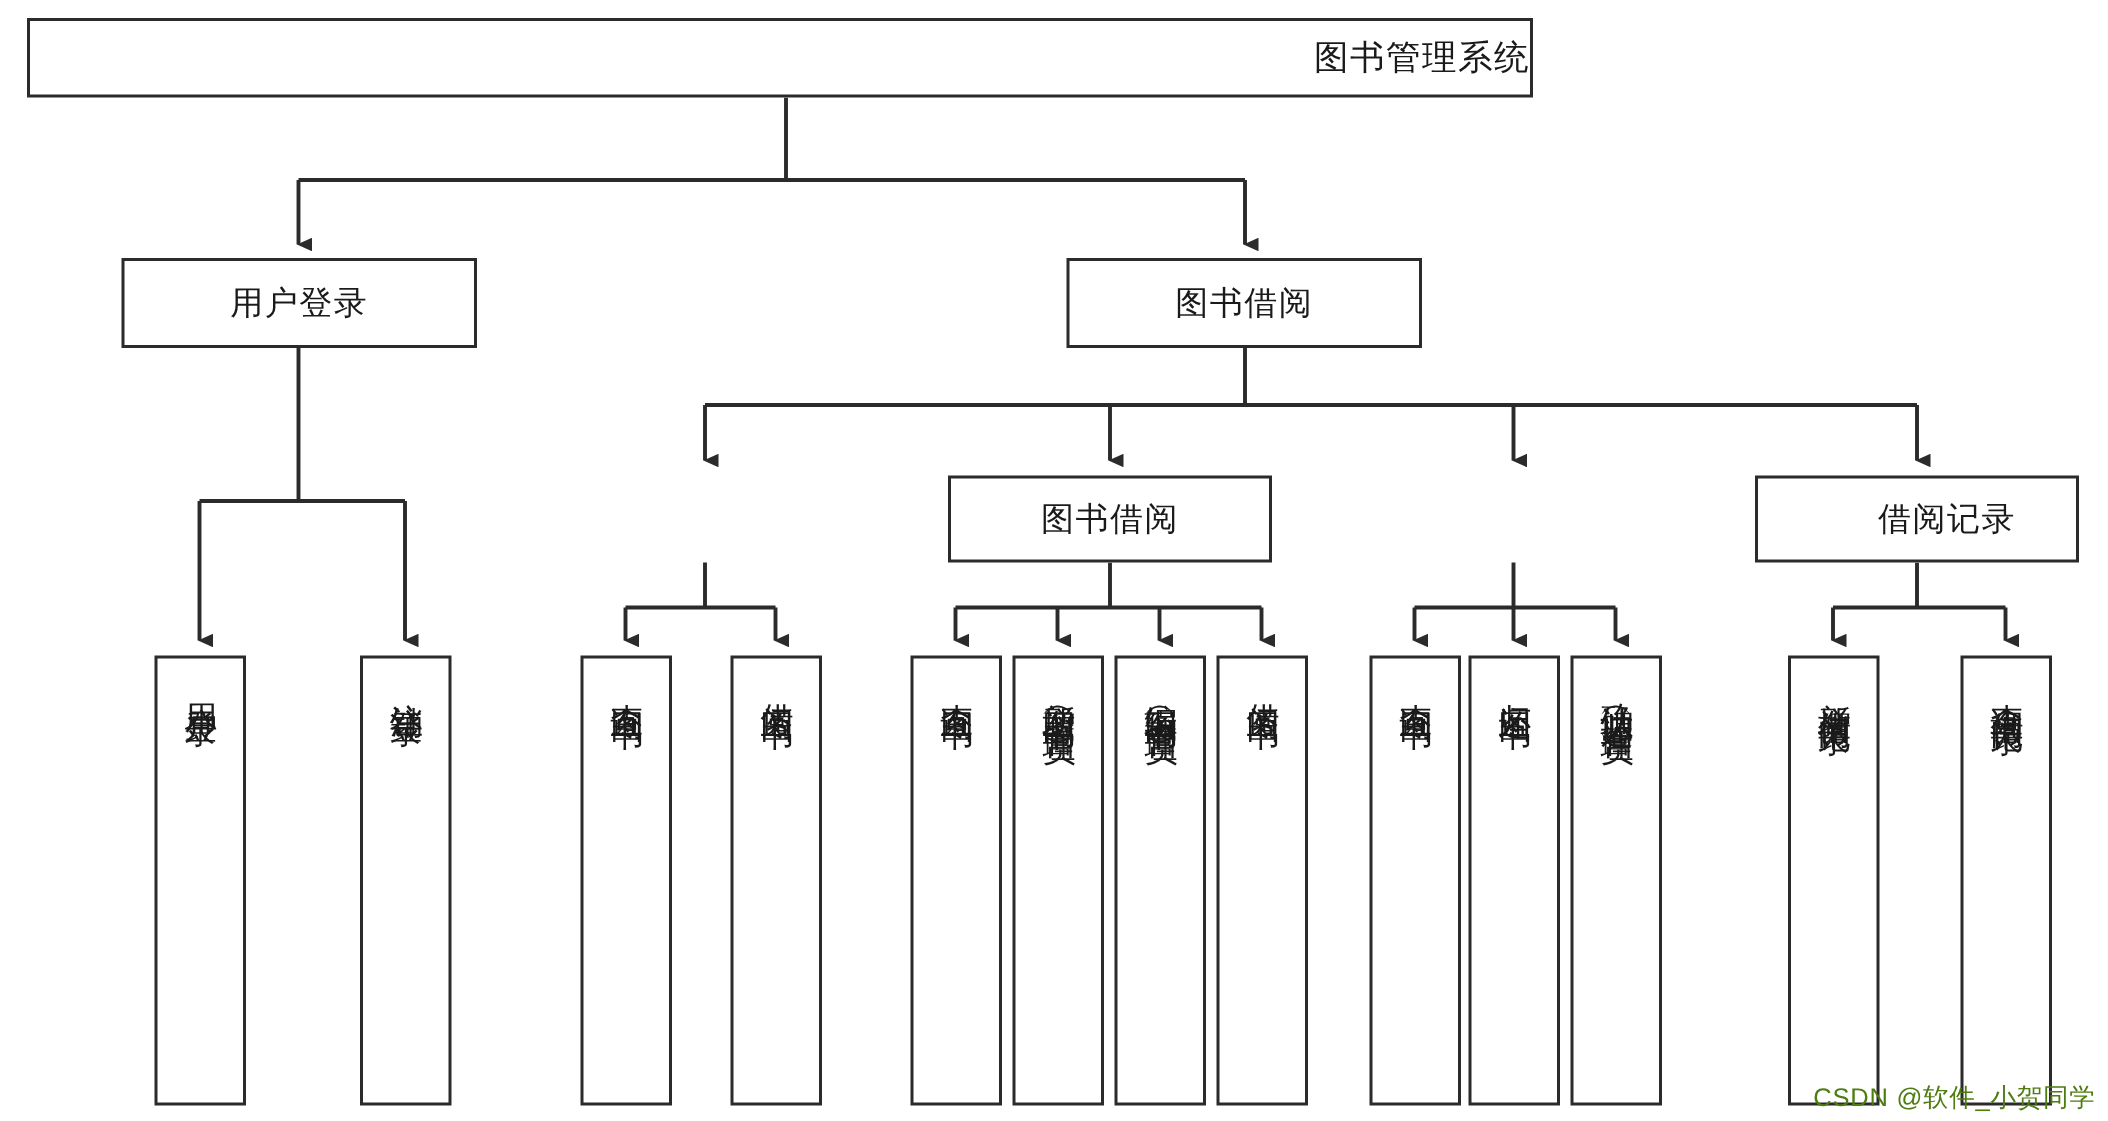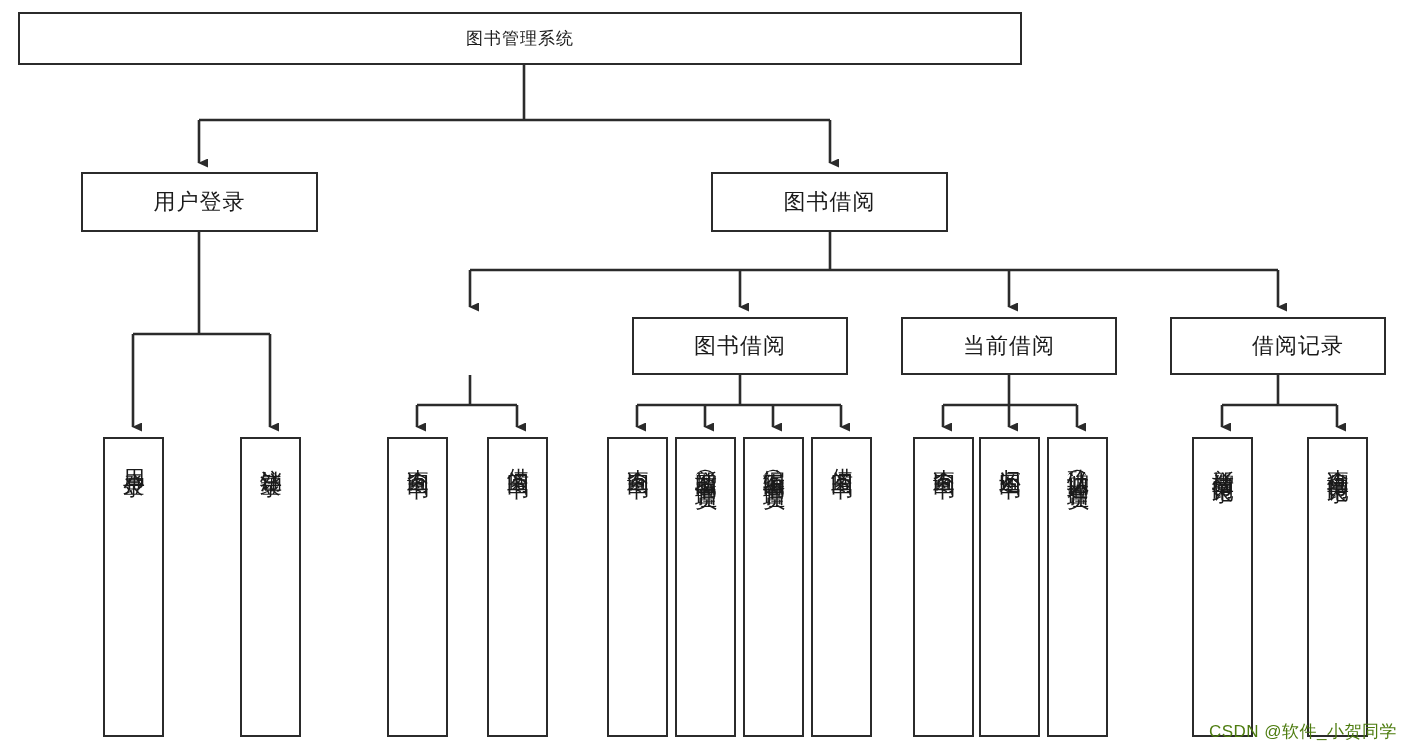--- a/index.html
+++ b/index.html
@@ -30,21 +30,22 @@
     position: absolute;
     box-sizing: border-box;
     background: #ffffff;
     border: 2px solid #2b2b2b;
     display: flex;
     align-items: center;
     justify-content: center;
     color: #1a1a1a;
   }
   .node.root {
-    font-size: 17px;
+    font-size: 23px;
+    justify-content: flex-end;
   }
   .node.lvl2 {
     font-size: 22px;
   }
   .node.lvl3 {
     font-size: 22px;
   }
   .node.leaf {
     font-size: 22px;
     align-items: flex-start;
@@ -134,23 +135,20 @@
   <div class="node lvl2" style="left:81px; top:172px; width:237px; height:60px;">
     <span class="hlabel">用户登录</span>
   </div>
   <div class="node lvl2" style="left:711px; top:172px; width:237px; height:60px;">
     <span class="hlabel">图书借阅</span>
   </div>
 
   <div class="node lvl3" style="left:632px; top:317px; width:216px; height:58px;">
     <span class="hlabel">图书借阅</span>
   </div>
-  <div class="node lvl3" style="left:901px; top:317px; width:216px; height:58px;">
-    <span class="hlabel">当前借阅</span>
-  </div>
   <div class="node lvl3" style="left:1170px; top:317px; width:216px; height:58px;padding-left:40px;">
     <span class="hlabel">借阅记录</span>
   </div>
 
   <div class="node leaf" style="left:103px; top:437px; width:61px; height:300px;">
     <span class="vlabel">用户登录</span>
   </div>
   <div class="node leaf" style="left:240px; top:437px; width:61px; height:300px;">
     <span class="vlabel">注销登录</span>
   </div>

